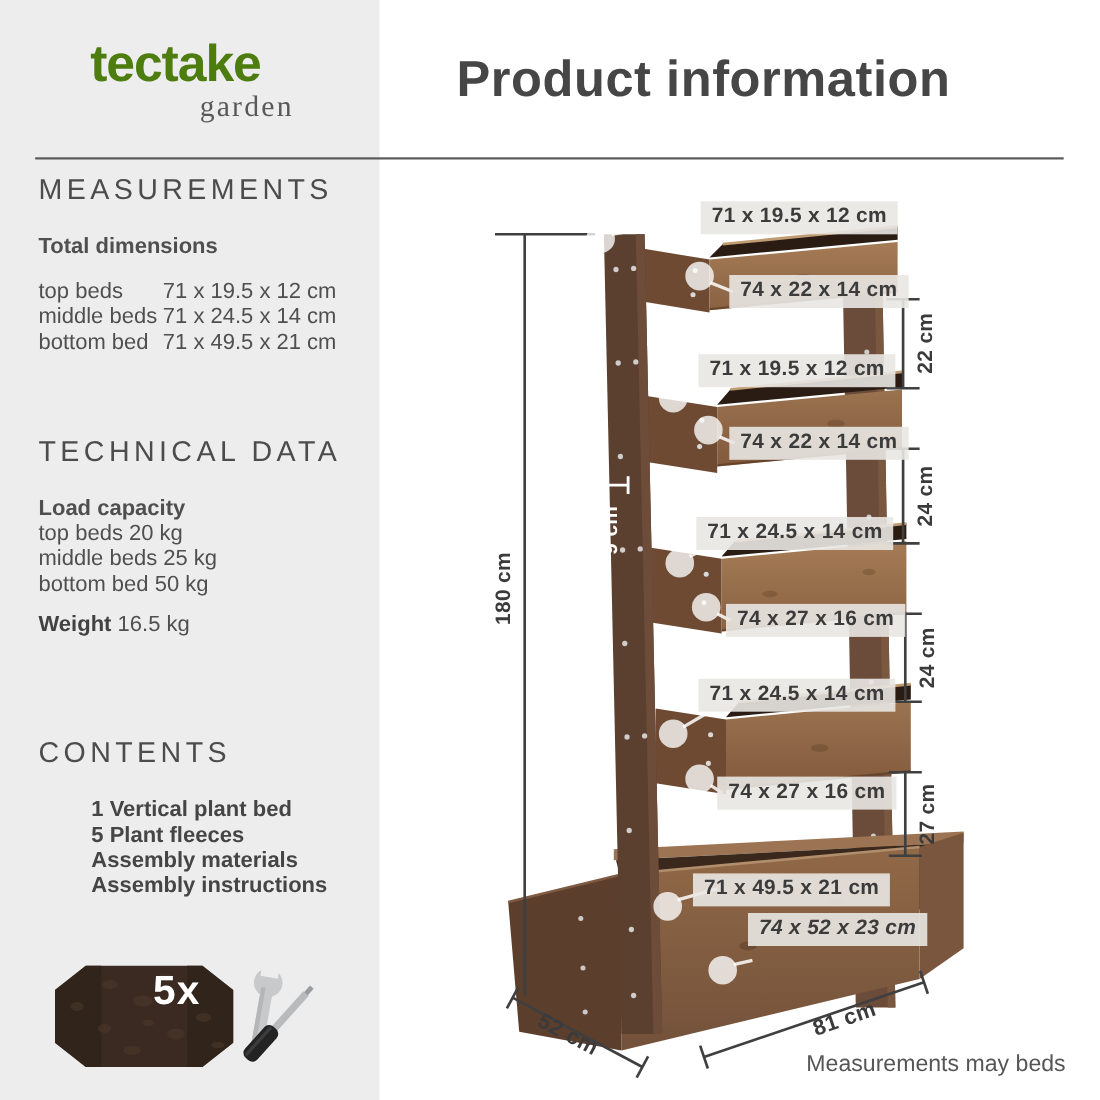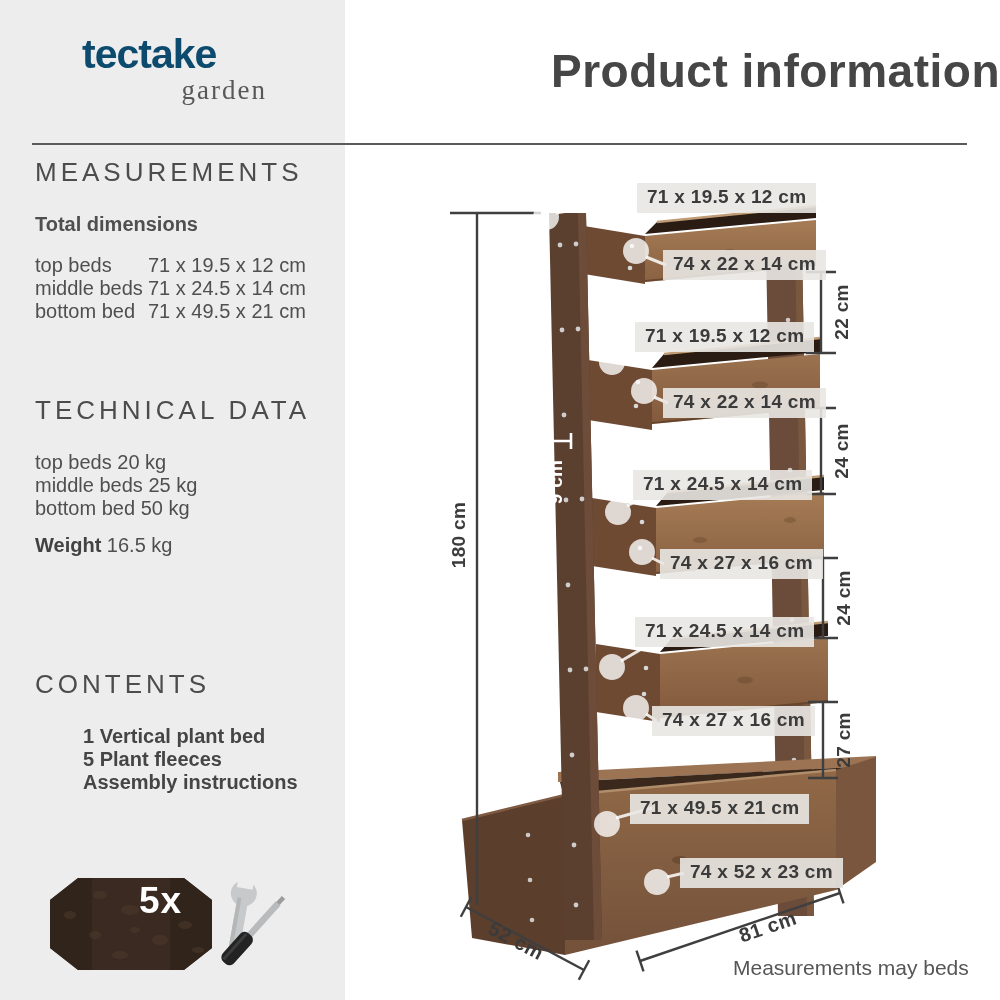--- a/index.html
+++ b/index.html
@@ -1,38 +1,38 @@
 <!DOCTYPE html>
 <html><head>
 <meta charset="utf-8">
 <style>
   html,body{margin:0;padding:0;background:#fff;}
   .stage{position:relative;width:1000px;height:1000px;background:#fff;overflow:hidden;
          font-family:"Liberation Sans",sans-serif;color:#4a4a4a;}
   
   .sidebar{position:absolute;left:0;top:0;width:345px;height:1000px;background:#ededed;}
   .logo{position:absolute;left:82px;top:34px;width:185px;}
-  .logo-main{font-size:41px;font-weight:700;letter-spacing:-1px;color:#0c4a6e;line-height:1;}
+  .logo-main{font-size:47px;font-weight:700;letter-spacing:-1px;color:#4d7c0f;line-height:1;}
   .logo-sub{font-family:"Liberation Serif",serif;font-size:27px;letter-spacing:2px;color:#585858;
             text-align:right;margin-top:2px;line-height:1;}
   .divider{position:absolute;left:32px;top:143px;width:935px;height:2px;background:#5a5a5c;}
   .sec{position:absolute;left:35px;width:285px;}
   .sec-measure{top:158px;} .sec-tech{top:396px;} .sec-contents{top:670px;}
   .sec h2{font-size:26px;font-weight:400;letter-spacing:4px;color:#4c4c4c;margin:0 0 26px 0;line-height:1.1;}
   .b{font-weight:700;color:#424242;}
   .line{font-size:20px;line-height:23px;color:#4f4f4f;}
   .gap18{height:18px;} .gap14{height:14px;}
   .dimrow{display:flex;font-size:20px;line-height:23px;color:#4f4f4f;}
   .dimrow .k{width:113px;flex:0 0 113px;}
   .contents-item{font-size:20px;line-height:23px;font-weight:700;color:#454545;margin-left:48px;}
   .kit{position:absolute;left:0;top:0;}
   .fleece-count{position:absolute;left:139px;top:882px;font-size:37px;font-weight:700;color:#fff;
                 letter-spacing:1px;line-height:1;}
   
-  .title{position:absolute;left:415px;top:46px;width:585px;text-align:right;
+  .title{position:absolute;left:415px;top:46px;width:585px;text-align:left;
          font-size:46px;font-weight:700;color:#464646;letter-spacing:.5px;line-height:1.1;}
   svg.layer{position:absolute;left:0;top:0;}
   .callout{position:absolute;background:rgba(233,231,227,.9);padding:3px 10px 5px;white-space:nowrap;
            font-size:19px;font-weight:700;color:#3b3b3b;letter-spacing:.3px;line-height:1.15;z-index:3;}
   .vdim{position:absolute;transform:translate(-50%,-50%) rotate(-90deg);font-size:19px;font-weight:700;
         color:#3b3b3b;white-space:nowrap;z-index:3;letter-spacing:.3px;}
   .vdim.white{color:#ffffff;}
   .ddim{position:absolute;font-size:20px;font-weight:700;color:#3b3b3b;white-space:nowrap;z-index:3;letter-spacing:.5px;}
   .footnote{position:absolute;left:733px;top:956px;font-size:21px;color:#565656;z-index:3;}
 </style>
@@ -60,31 +60,33 @@
         <span>71 x 24.5 x 14 cm</span>
       </div>
       <div class="dimrow">
         <span class="k">bottom bed</span>
         <span>71 x 49.5 x 21 cm</span>
       </div>
     </div>
 
     <div class="sec sec-tech">
       <h2>TECHNICAL DATA</h2>
+      <div class="line b">Load capacity</div>
       <div class="line">top beds 20 kg</div>
       <div class="line">middle beds 25 kg</div>
       <div class="line">bottom bed 50 kg</div>
       <div class="gap14"></div>
       <div class="line"><span class="b">Weight</span> <span>16.5 kg</span></div>
     </div>
 
     <div class="sec sec-contents">
       <h2>CONTENTS</h2>
       <div class="contents-item">1 Vertical plant bed</div>
       <div class="contents-item">5 Plant fleeces</div>
+      <div class="contents-item">Assembly materials</div>
       <div class="contents-item">Assembly instructions</div>
     </div>
 
     <svg class="kit" width="345" height="1000" viewBox="0 0 345 1000">
       <g>
         <polygon points="78,878 184,878 212,900 212,948 184,970 78,970 50,948 50,900" fill="#3a2a21"></polygon>
         <polygon points="78,878 92,878 92,970 78,970 50,948 50,900" fill="#31231b" opacity="0.9"></polygon>
         <polygon points="170,878 184,878 212,900 212,948 184,970 170,970" fill="#31231b" opacity="0.9"></polygon>
         <g fill="#4e3a2c" opacity="0.55">
           <ellipse cx="100" cy="895" rx="7" ry="4"></ellipse>
@@ -286,21 +288,21 @@
 
   <div class="callout" style="left:637px;top:183px;">71 x 19.5 x 12 cm</div>
   <div class="callout" style="left:663px;top:250px;">74 x 22 x 14 cm</div>
   <div class="callout" style="left:635px;top:322px;">71 x 19.5 x 12 cm</div>
   <div class="callout" style="left:663px;top:388px;">74 x 22 x 14 cm</div>
   <div class="callout" style="left:633px;top:470px;">71 x 24.5 x 14 cm</div>
   <div class="callout" style="left:660px;top:549px;">74 x 27 x 16 cm</div>
   <div class="callout" style="left:635px;top:617px;">71 x 24.5 x 14 cm</div>
   <div class="callout" style="left:652px;top:706px;">74 x 27 x 16 cm</div>
   <div class="callout" style="left:630px;top:794px;">71 x 49.5 x 21 cm</div>
-  <div class="callout" style="left:680px;top:858px;">74 x 52 x 23 cm</div>
+  <div class="callout" style="left:680px;top:830px;font-style:italic;">74 x 52 x 23 cm</div>
 
   <div class="vdim" style="left:842px;top:312px;">22 cm</div>
   <div class="vdim" style="left:842px;top:451px;">24 cm</div>
   <div class="vdim" style="left:844px;top:598px;">24 cm</div>
   <div class="vdim" style="left:844px;top:740px;">27 cm</div>
   <div class="vdim white" style="left:556px;top:482px;">9 cm</div>
   <div class="vdim" style="left:459px;top:535px;">180 cm</div>
   <div class="ddim" style="left:516px;top:941px;transform:translate(-50%,-50%) rotate(28deg);">52 cm</div>
   <div class="ddim" style="left:768px;top:927px;transform:translate(-50%,-50%) rotate(-19deg);">81 cm</div>
 

